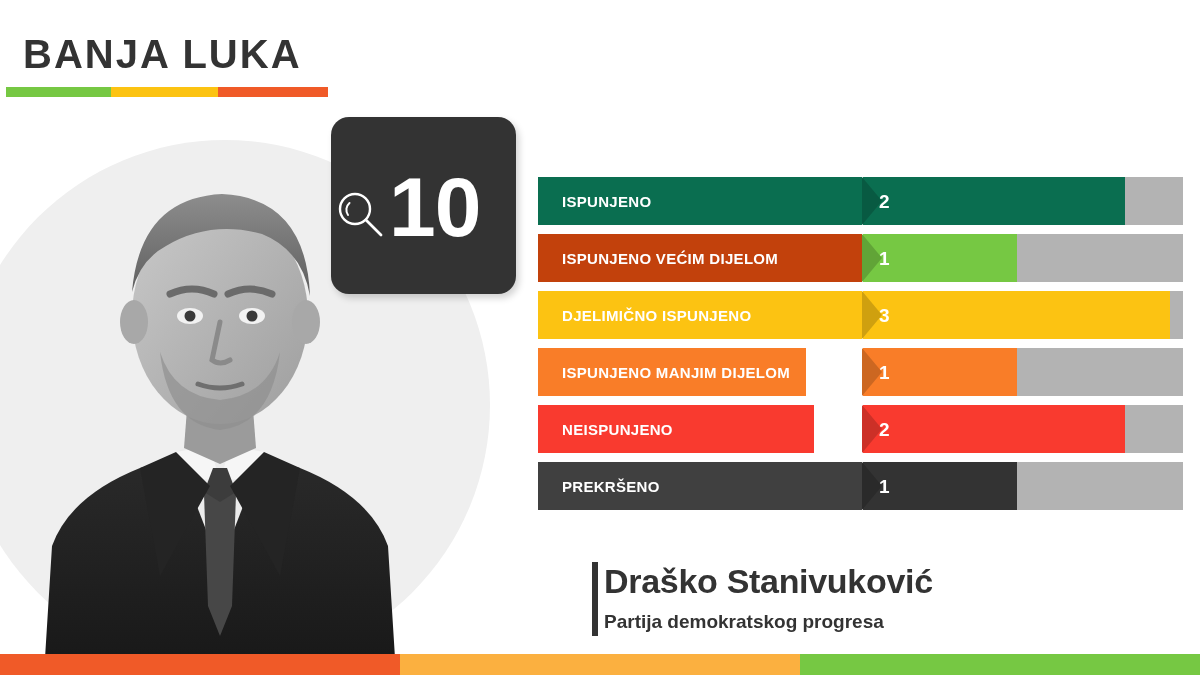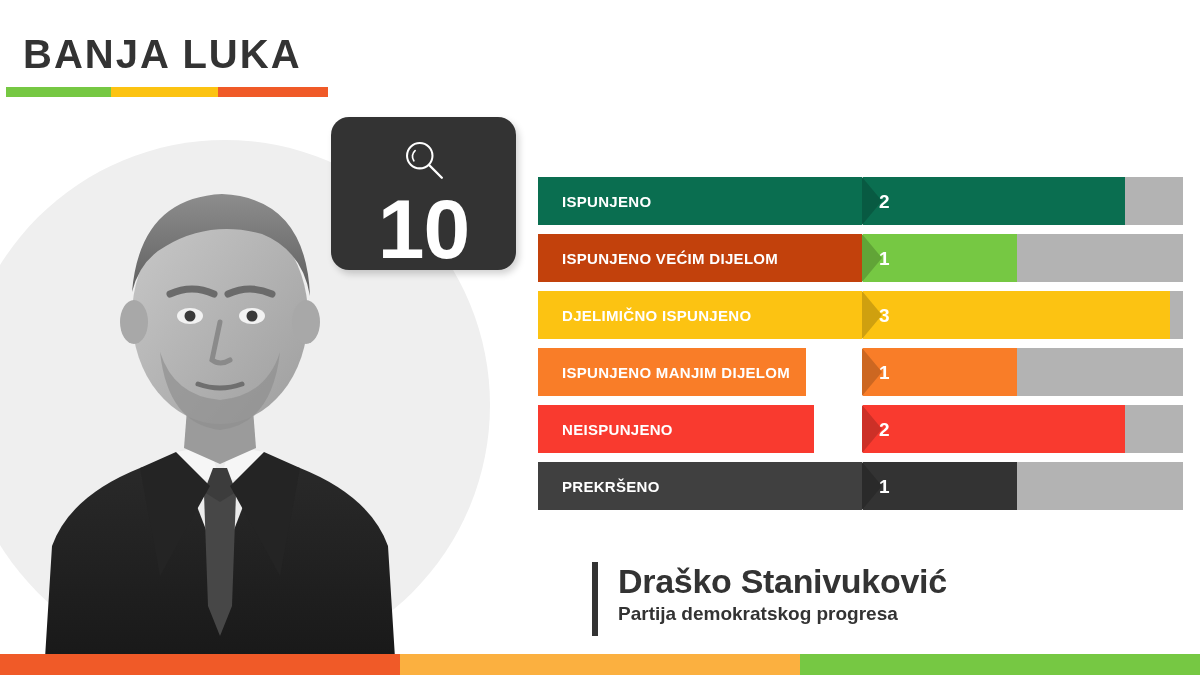--- a/index.html
+++ b/index.html
@@ -35,23 +35,23 @@
   }
   #portrait {
     position: absolute; left: 10px; bottom: 0;
     width: 420px; height: 512px;
     filter: grayscale(100%);
   }
 
   
   #badge {
     position: absolute; left: 331px; top: 117px;
-    width: 185px; height: 153px;
+    width: 185px; height: 177px;
     background: #333333; border-radius: 18px;
-    display: flex; flex-direction: column;
+    display: flex; flex-direction: row;
     align-items: center; justify-content: flex-start;
     box-shadow: 3px 4px 7px rgba(0,0,0,0.18);
   }
   #badge-icon { margin-top: 20px; }
   #badge-number {
     color: #ffffff; font-size: 84px; font-weight: bold;
     line-height: 0.95; letter-spacing: -1px; margin-top: 4px;
   }
 
   
@@ -76,30 +76,30 @@
     position: absolute; top: 0; height: 48px; z-index: 1;
     display: flex; align-items: center; padding-left: 16px;
   }
   .bar-value {
     color: #ffffff; font-size: 19px; font-weight: bold; line-height: 1;
   }
 
   
   #name-block {
     position: absolute; left: 592px; top: 562px;
-    padding-left: 20px; border-left: 6px solid #333333;
+    padding-left: 6px; border-left: 6px solid #333333;
     height: 74px;
   }
   #person-name {
     font-size: 34px; font-weight: bold; color: #333333;
     line-height: 1.15; letter-spacing: -0.3px;
   }
   #person-party {
     font-size: 19px; font-weight: bold; color: #333333;
-    line-height: 1.2; margin-top: 2px;
+    line-height: 1.2; margin-top: 10px;
   }
 
   
   #footer-strip {
     position: absolute; left: 0; bottom: 0;
     width: 1200px; height: 21px; display: flex;
   }
   #footer-strip span { display: block; height: 100%; flex: 1 1 0; }
 </style>
 </head>

